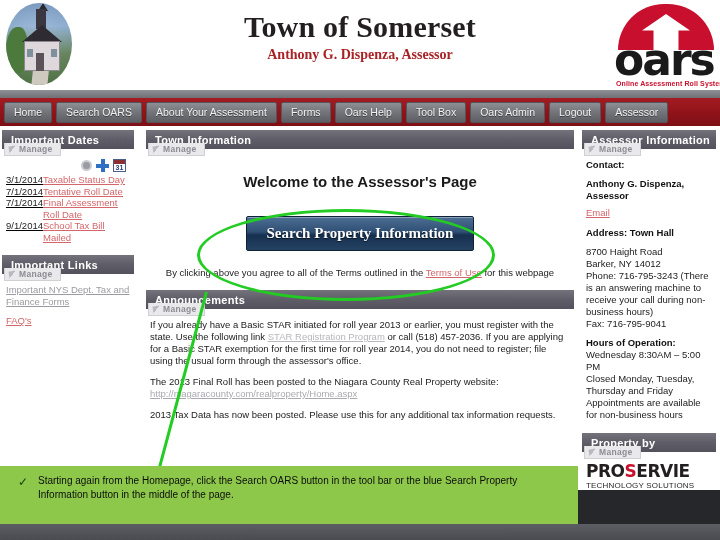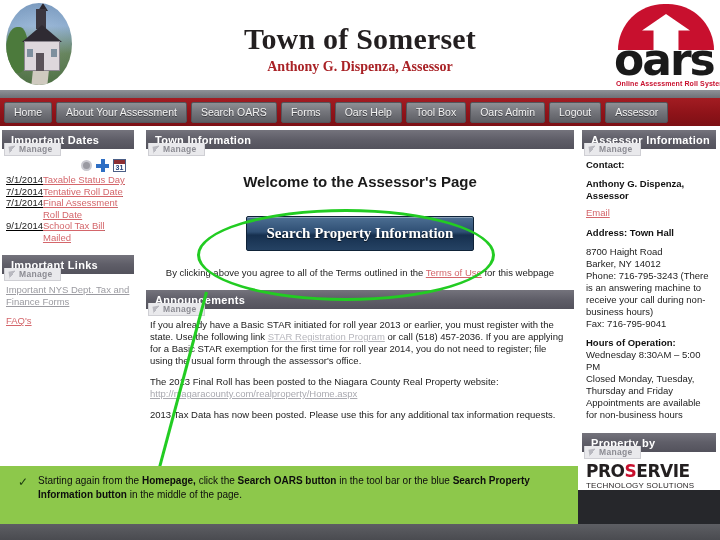--- a/index.html
+++ b/index.html
@@ -50,21 +50,21 @@
   .house-photo .tree{
     position:absolute; left:0px; top:24px; width:22px; height:46px;
     background:#4c7a3c; border-radius:50% 40% 45% 50%;
   }
   .house-photo .walk{
     position:absolute; left:26px; top:68px; width:16px;height:16px;
     background:#cfcabf; transform:skewX(-6deg);
   }
 
   .title-block{
-    position:absolute; left:0; right:0; top:20px; text-align:center;
+    position:absolute; left:0; right:0; top:8px; text-align:center;
   }
   .town-title{
     font-family:"Liberation Serif", serif; font-weight:bold;
     font-size:30px; color:#231f20; letter-spacing:.2px;
     line-height:38px;
   }
   .assessor-sub{
     font-family:"Liberation Serif", serif; font-weight:bold;
     font-size:14px; color:#a92226; margin-top:1px;
   }
@@ -222,21 +222,21 @@
     position:absolute; left:0; top:466px; width:578px; height:58px;
     background:#8dc84b; z-index:40;
     display:flex; padding:8px 10px 0 8px;
   }
   .callout-check{
     color:#1d3d10; font-size:12px; width:30px; flex:0 0 30px; text-align:center; padding-top:1px;
   }
   .callout-text{
     font-size:10px; line-height:14px; color:#0d0d0d;
   }
-  .callout-text b{ font-weight:bold; }
+  .callout-text b{ font-weight:normal; }
 
   .dark-right{
     position:absolute; left:578px; top:490px; width:142px; height:34px;
     background:#26272b; z-index:39;
   }
   .bottom-bar{
     position:absolute; left:0; top:524px; width:720px; height:16px;
     background:linear-gradient(180deg,#5d5e63,#4a4b50); z-index:45;
   }
 </style>
@@ -268,22 +268,22 @@
         <div class="oars-arrow-notch"></div>
       </div>
       <div class="oars-word">oars</div>
       <div class="oars-tag">Online Assessment Roll System</div>
     </div>
   </div>
 
   <div class="navstrip-top"></div>
   <div class="navbar">
     <div class="navitem">Home</div>
+    <div class="navitem">Search OARS</div>
     <div class="navitem">About Your Assessment</div>
-    <div class="navitem">Search OARS</div>
     <div class="navitem">Forms</div>
     <div class="navitem">Oars Help</div>
     <div class="navitem">Tool Box</div>
     <div class="navitem">Oars Admin</div>
     <div class="navitem">Logout</div>
     <div class="navitem">Assessor</div>
   </div>
 
   <div class="content">
 

